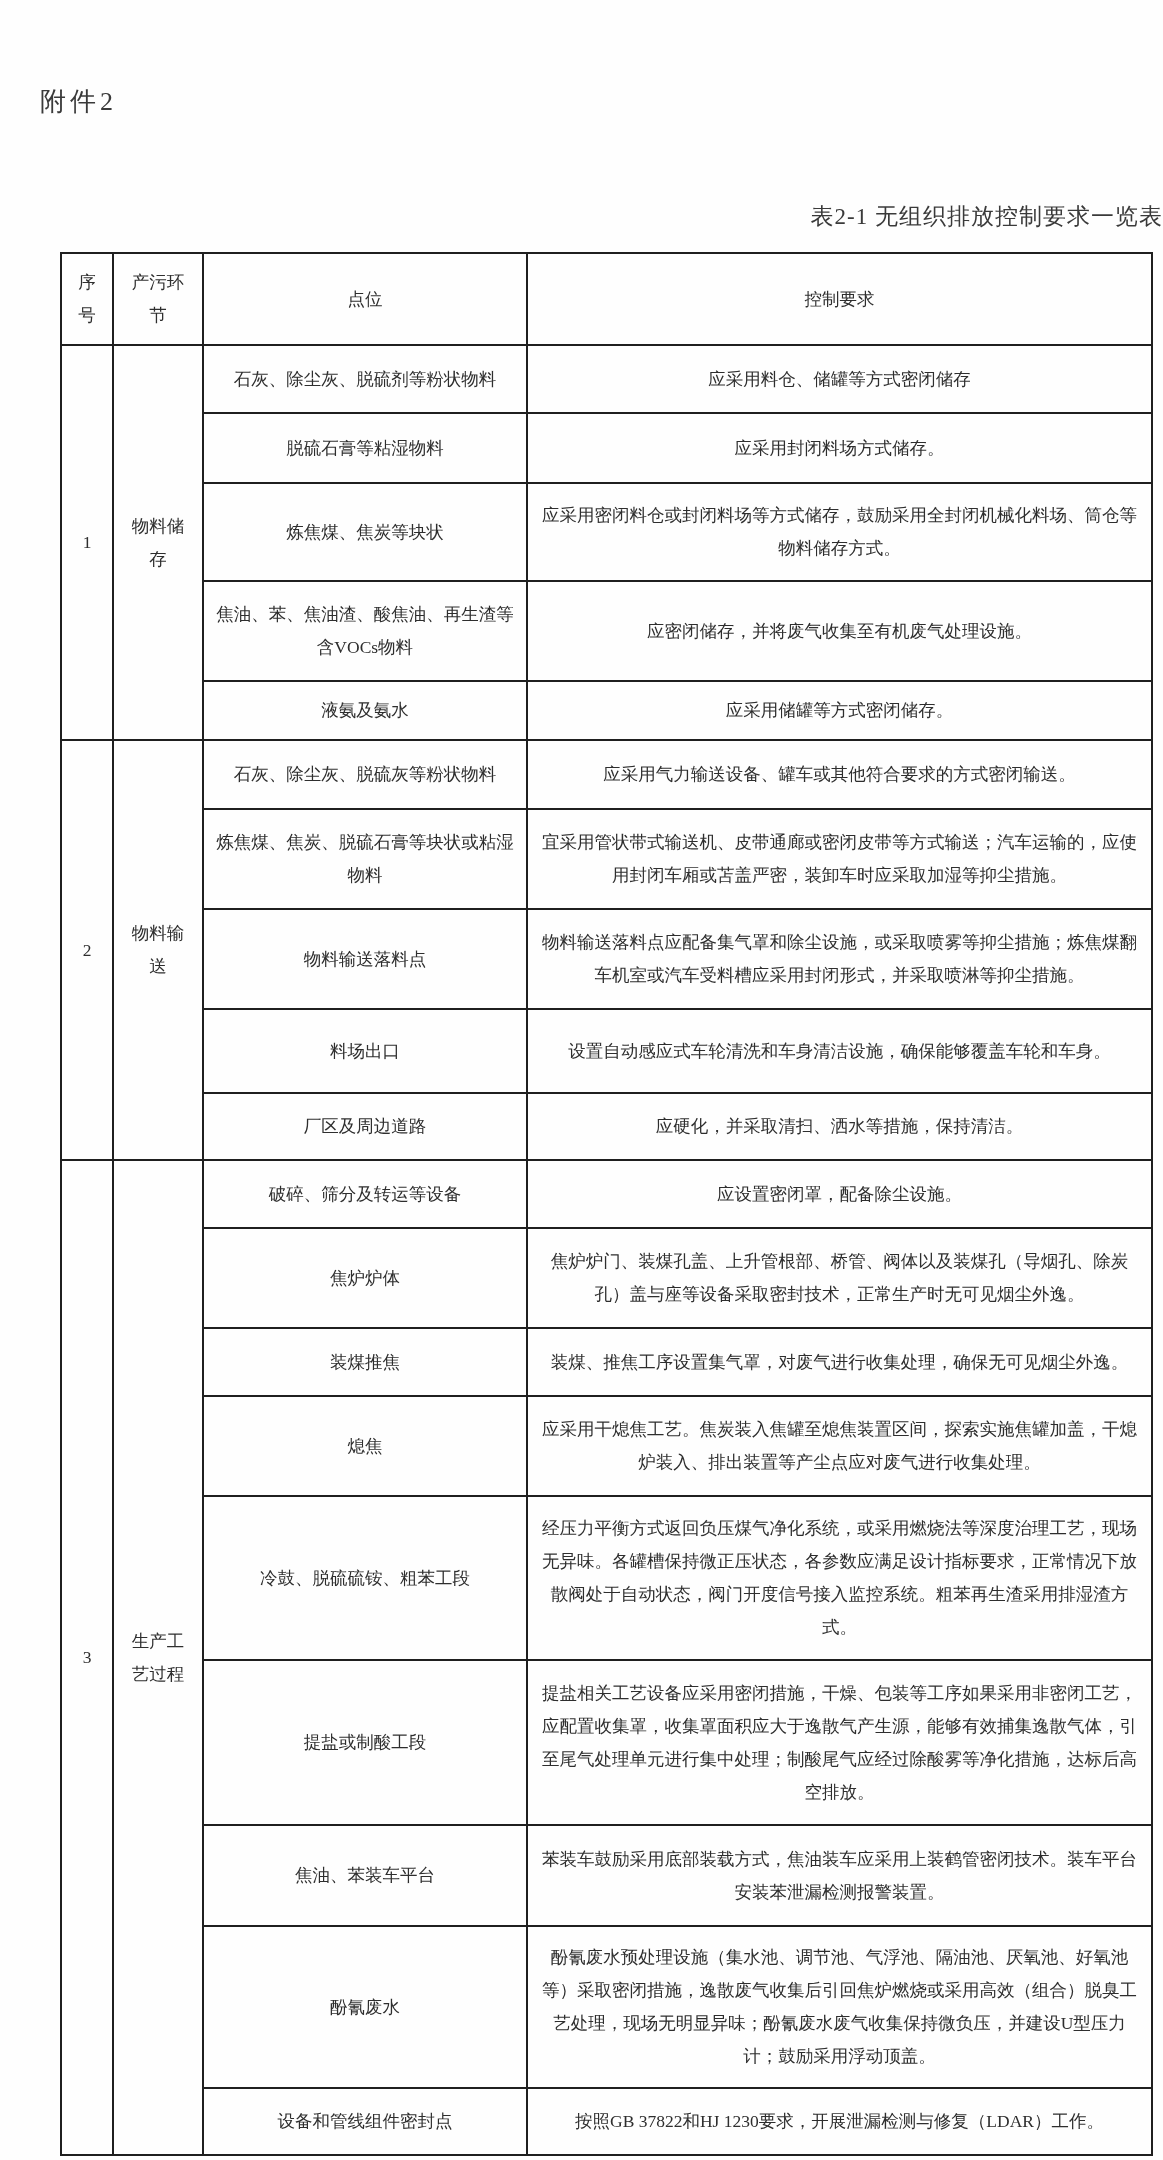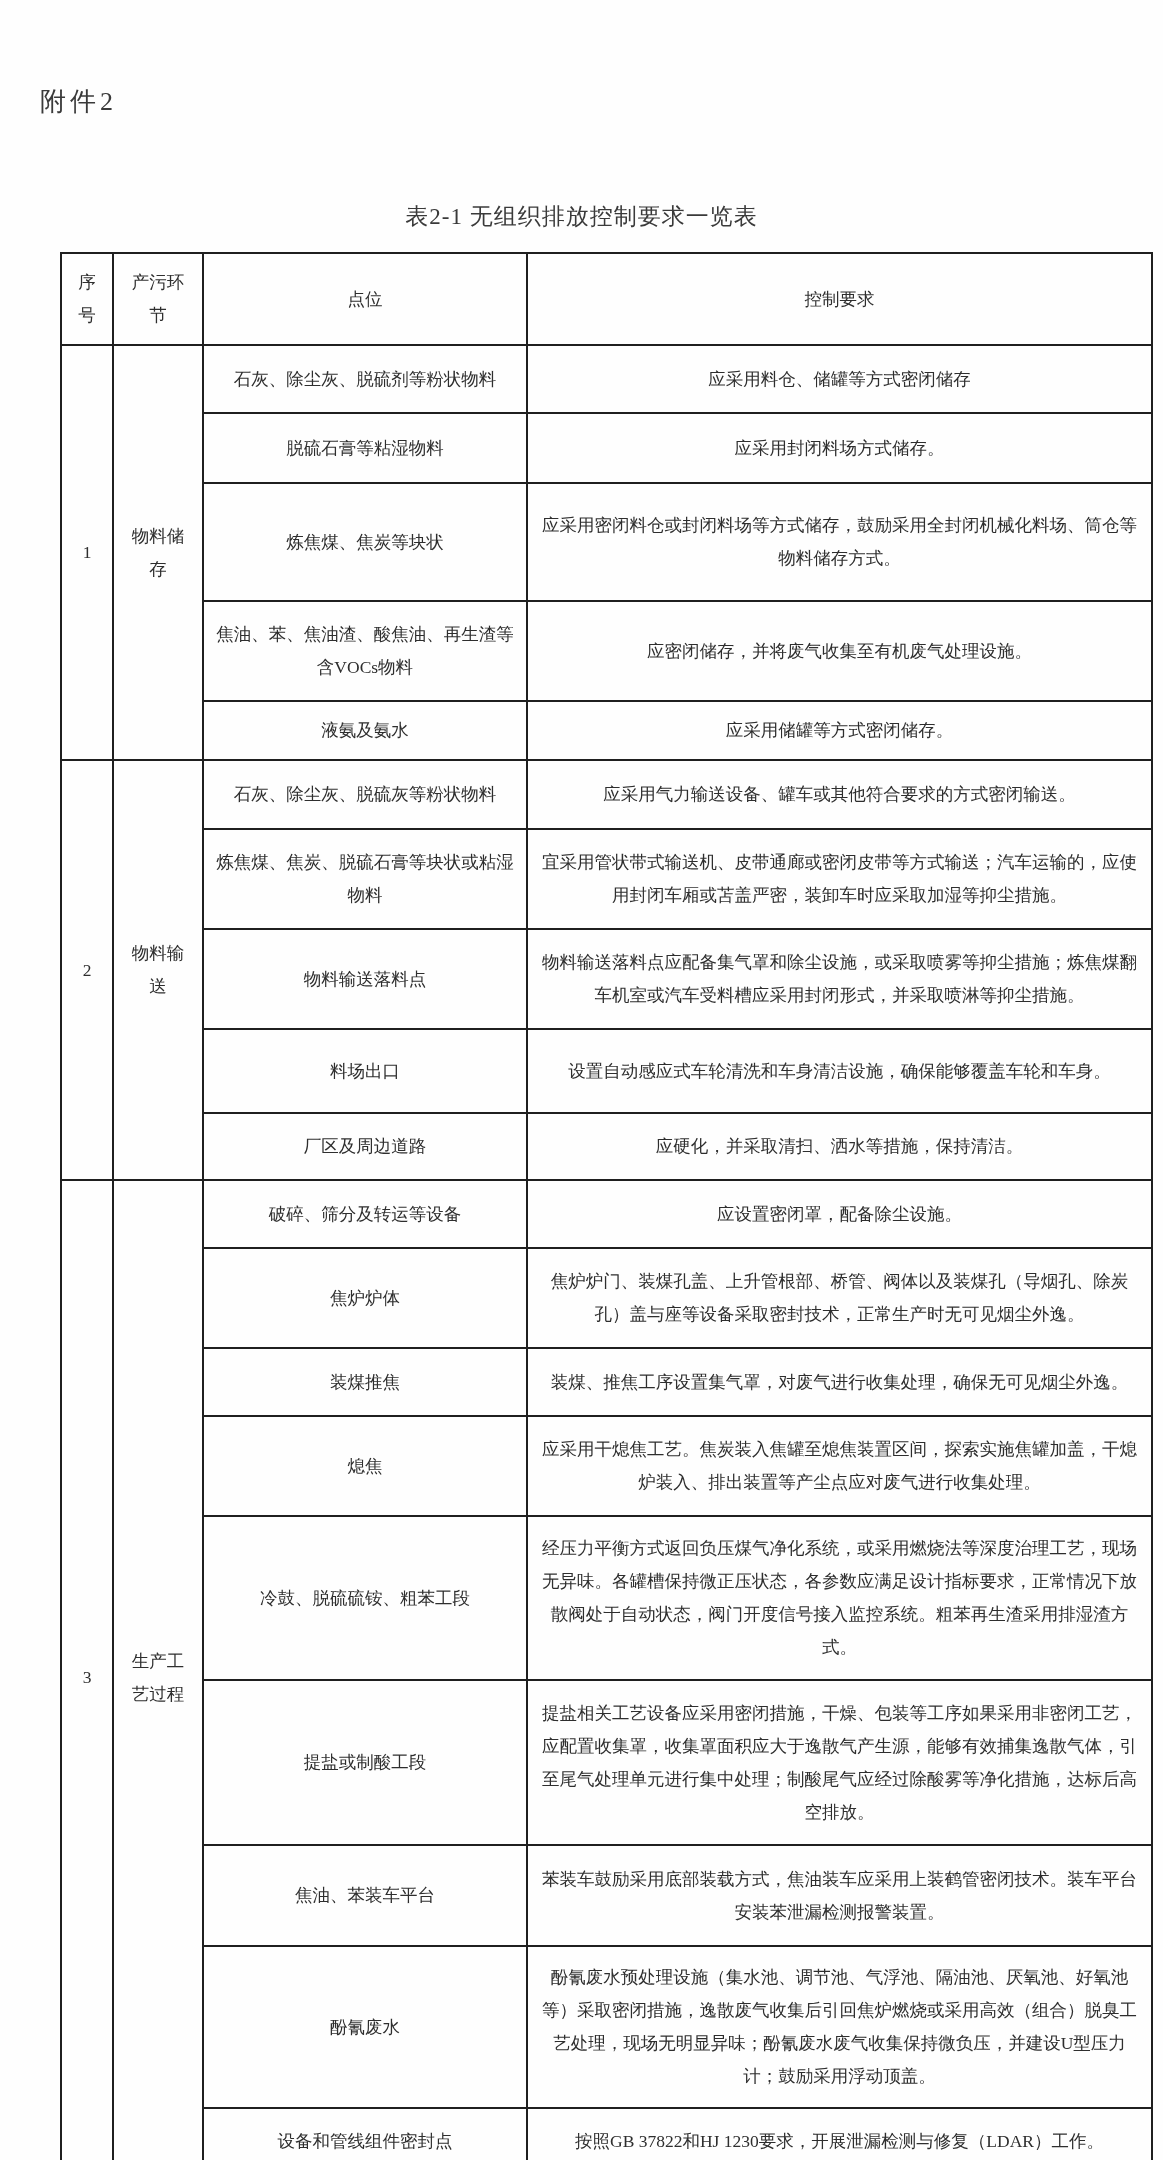--- a/index.html
+++ b/index.html
@@ -32,21 +32,21 @@
     text-align: center;
     font-size: 28px;
     letter-spacing: 3px;
     color: #3a3a3a;
   }
   .table-caption {
     position: absolute;
     top: 201px;
     left: 0;
     width: 100%;
-    text-align: center;
+    text-align: right;
     font-size: 23px;
     letter-spacing: 1px;
     color: #3a3a3a;
   }
   table.tbl {
     position: absolute;
     top: 252px;
     left: 40px;
     width: 1093px;
     border-collapse: collapse;
@@ -99,21 +99,21 @@
       <tr style="height:68px">
         <td rowspan="5" class="c-seq">1</td>
         <td rowspan="5" class="c-stage">物料储存</td>
         <td class="c-point">石灰、除尘灰、脱硫剂等粉状物料</td>
         <td class="c-req">应采用料仓、储罐等方式密闭储存</td>
       </tr>
       <tr style="height:70px">
         <td class="c-point">脱硫石膏等粘湿物料</td>
         <td class="c-req">应采用封闭料场方式储存。</td>
       </tr>
-      <tr style="height:118px">
+      <tr style="height:98px">
         <td class="c-point">炼焦煤、焦炭等块状</td>
         <td class="c-req">应采用密闭料仓或封闭料场等方式储存，鼓励采用全封闭机械化料场、筒仓等物料储存方式。</td>
       </tr>
       <tr style="height:100px">
         <td class="c-point">焦油、苯、焦油渣、酸焦油、再生渣等含VOCs物料</td>
         <td class="c-req">应密闭储存，并将废气收集至有机废气处理设施。</td>
       </tr>
       <tr style="height:52px">
         <td class="c-point">液氨及氨水</td>
         <td class="c-req">应采用储罐等方式密闭储存。</td>

